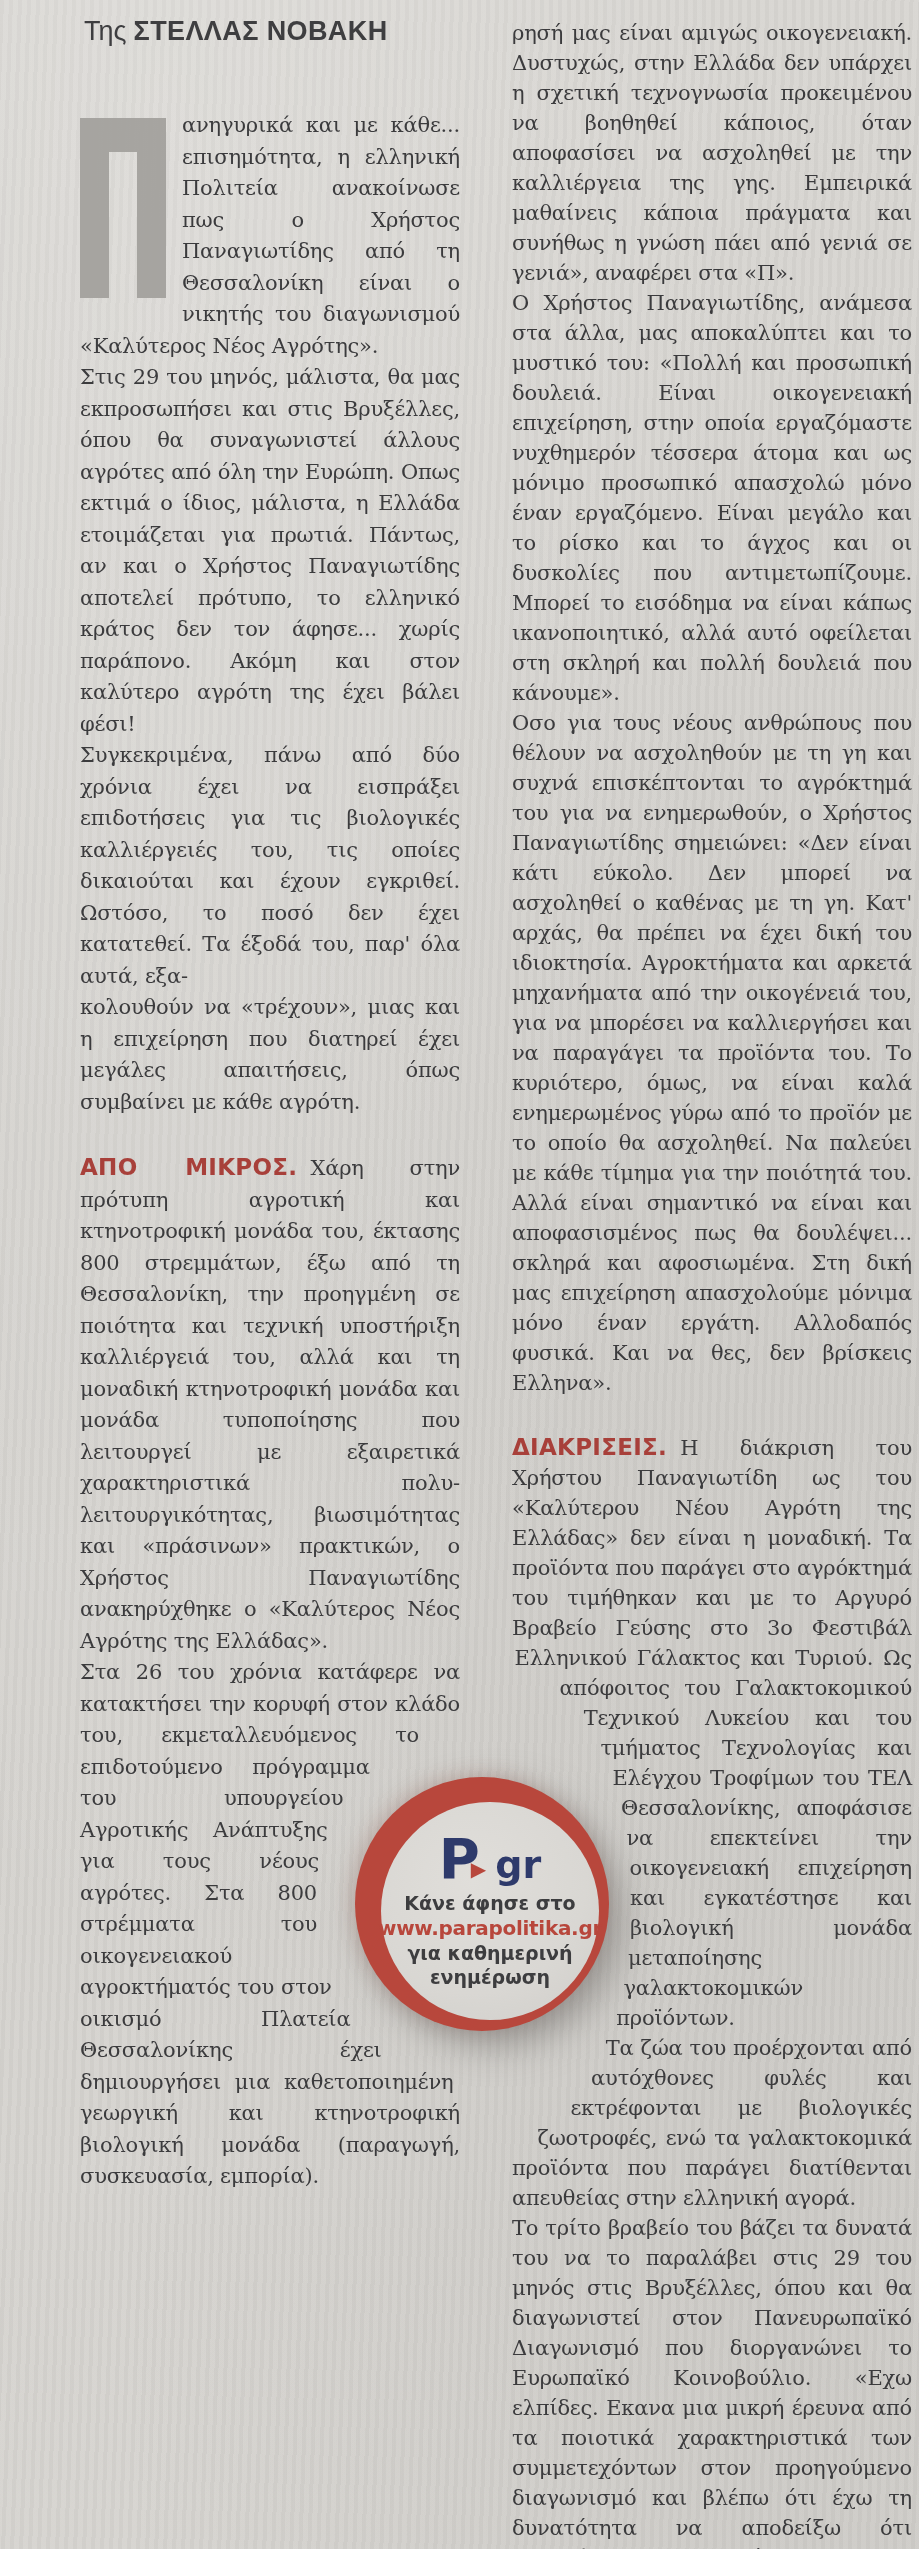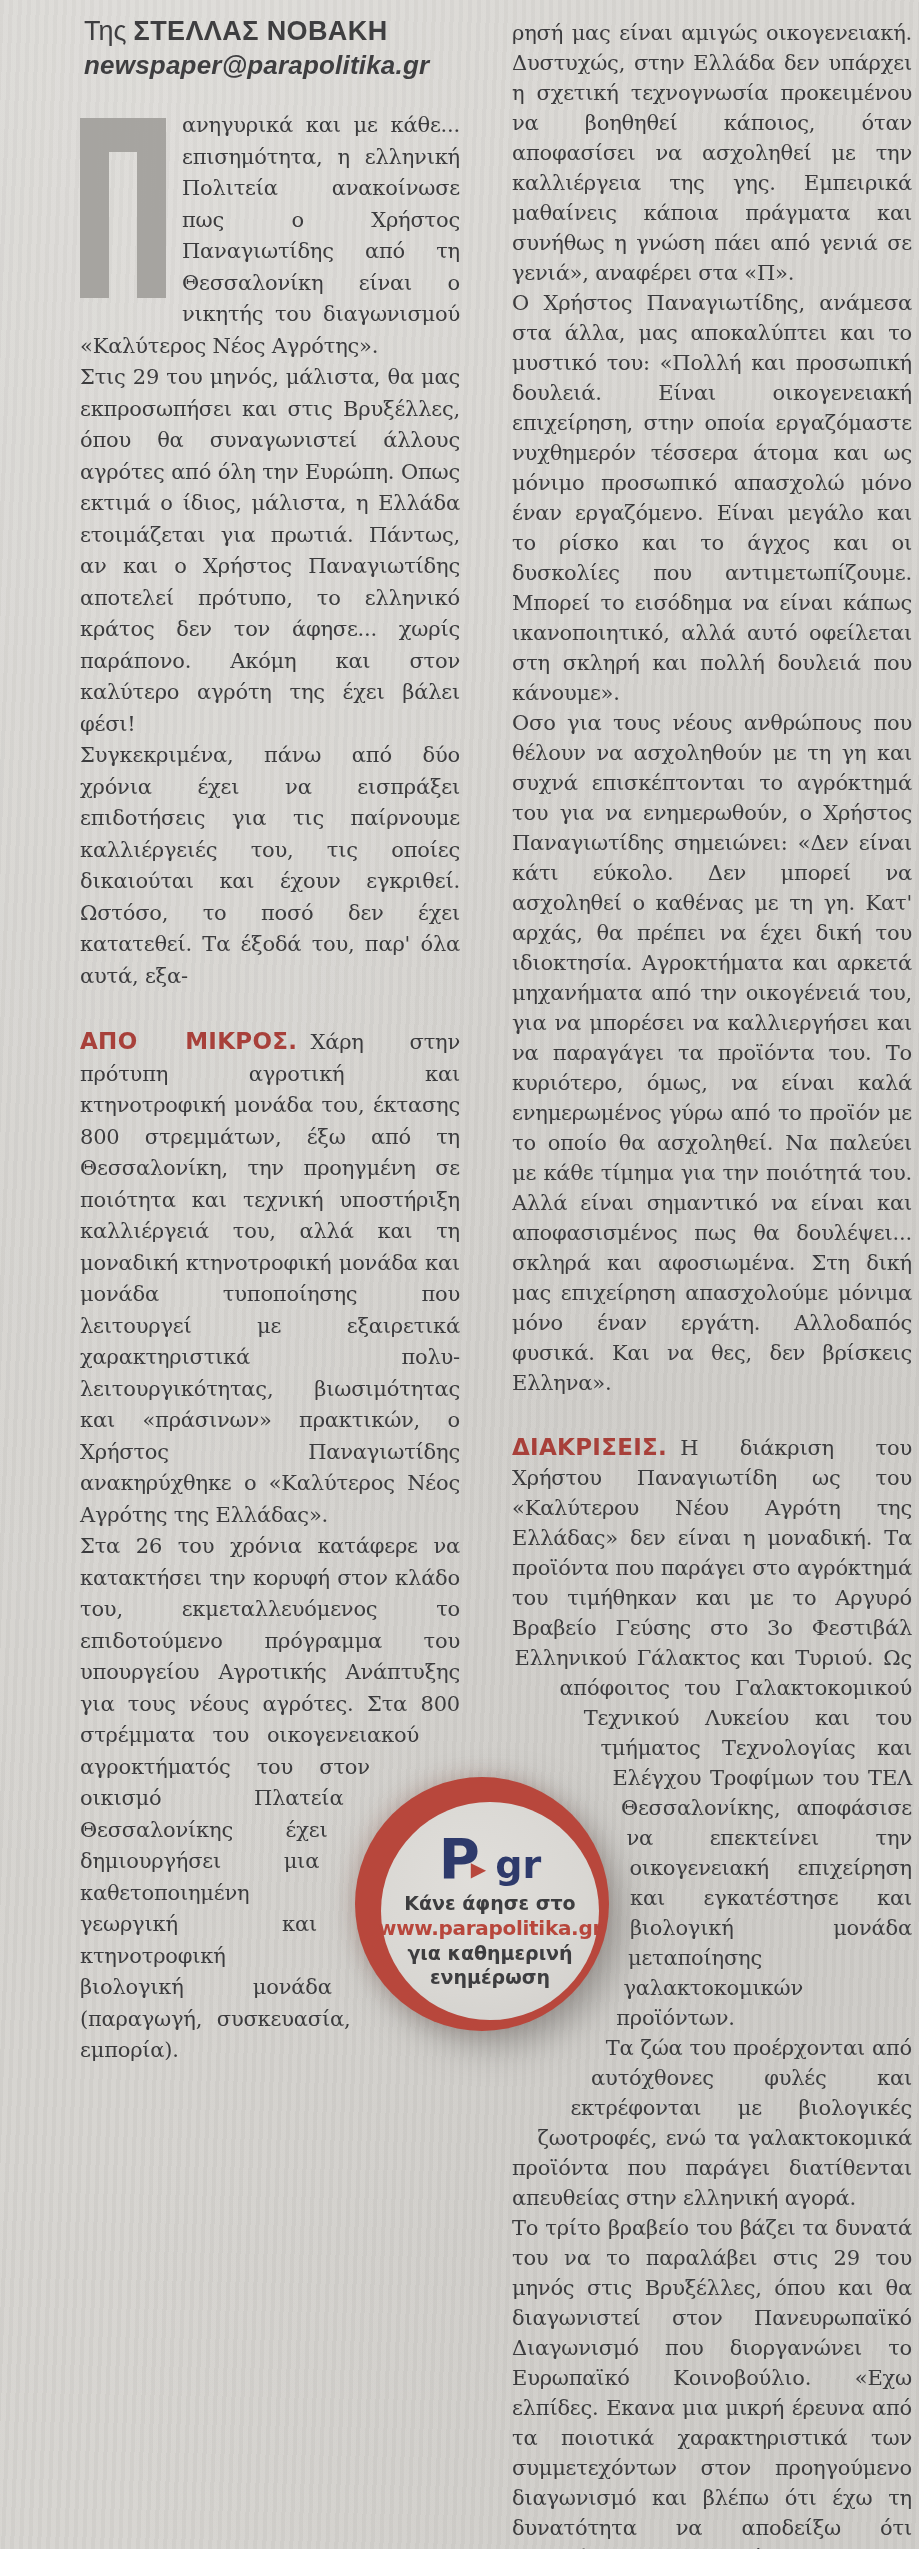--- a/index.html
+++ b/index.html
@@ -98,29 +98,29 @@
 </style>
 </head>
 <body>
 
 <div class="page">
 
   <header class="byline">
     <div class="byline-line1">
       <span class="byline-prefix">Της</span><span class="byline-author">ΣΤΕΛΛΑΣ ΝΟΒΑΚΗ</span>
     </div>
-    <div class="byline-email">newspaper@parapolitika.gr</div>
   </header>
 
   <section class="col col-left">
     <div class="wrap-spacer wrap-left"></div>
     <span class="dropcap" aria-label="Π"></span>
     <p>ανηγυρικά και με κάθε... επισημότητα, η ελληνική Πολιτεία ανακοίνωσε πως ο Χρήστος Παναγιωτίδης από τη Θεσσαλονίκη είναι ο νικητής του διαγωνισμού «Καλύτερος Νέος Αγρότης».</p>
     <p>Στις 29 του μηνός, μάλιστα, θα μας εκπροσωπήσει και στις Βρυξέλλες, όπου θα συναγωνιστεί άλλους αγρότες από όλη την Ευρώπη. Οπως εκτιμά ο ίδιος, μάλιστα, η Ελλάδα ετοιμάζεται για πρωτιά. Πάντως, αν και ο Χρήστος Παναγιωτίδης αποτελεί πρότυπο, το ελληνικό κράτος δεν τον άφησε... χωρίς παράπονο. Ακόμη και στον καλύτερο αγρότη της έχει βάλει φέσι!</p>
-    <p>Συγκεκριμένα, πάνω από δύο χρόνια έχει να εισπράξει επιδοτήσεις για τις παίρνουμε καλλιέργειές του, τις οποίες δικαιούται και έχουν εγκριθεί. Ωστόσο, το ποσό δεν έχει κατατεθεί. Τα έξοδά του, παρ' όλα αυτά, εξα-</p>
+    <p>Συγκεκριμένα, πάνω από δύο χρόνια έχει να εισπράξει επιδοτήσεις για τις βιολογικές καλλιέργειές του, τις οποίες δικαιούται και έχουν εγκριθεί. Ωστόσο, το ποσό δεν έχει κατατεθεί. Τα έξοδά του, παρ' όλα αυτά, εξα-</p>
+    <p>κολουθούν να «τρέχουν», μιας και η επιχείρηση που διατηρεί έχει μεγάλες απαιτήσεις, όπως συμβαίνει με κάθε αγρότη.</p>
     <p class="subhead-p">
       <strong class="subhead">ΑΠΟ ΜΙΚΡΟΣ.</strong><span>Χάρη στην πρότυπη αγροτική και κτηνοτροφική μονάδα του, έκτασης 800 στρεμμάτων, έξω από τη Θεσσαλονίκη, την προηγμένη σε ποιότητα και τεχνική υποστήριξη καλλιέργειά του, αλλά και τη μοναδική κτηνοτροφική μονάδα και μονάδα τυποποίησης που λειτουργεί με εξαιρετικά χαρακτηριστικά πολυ-λειτουργικότητας, βιωσιμότητας και «πράσινων» πρακτικών, ο Χρήστος Παναγιωτίδης ανακηρύχθηκε ο «Καλύτερος Νέος Αγρότης της Ελλάδας».</span>
     </p>
     <p>Στα 26 του χρόνια κατάφερε να κατακτήσει την κορυφή στον κλάδο του, εκμεταλλευόμενος το επιδοτούμενο πρόγραμμα του υπουργείου Αγροτικής Ανάπτυξης για τους νέους αγρότες. Στα 800 στρέμματα του οικογενειακού αγροκτήματός του στον οικισμό Πλατεία Θεσσαλονίκης έχει δημιουργήσει μια καθετοποιημένη γεωργική και κτηνοτροφική βιολογική μονάδα (παραγωγή, συσκευασία, εμπορία).</p>
 
   </section>
 
   <section class="col col-right">
     <div class="wrap-spacer wrap-right"></div>
     <p>ρησή μας είναι αμιγώς οικογενειακή. Δυστυχώς, στην Ελλάδα δεν υπάρχει η σχετική τεχνογνωσία προκειμένου να βοηθηθεί κάποιος, όταν αποφασίσει να ασχοληθεί με την καλλιέργεια της γης. Εμπειρικά μαθαίνεις κάποια πράγματα και συνήθως η γνώση πάει από γενιά σε γενιά», αναφέρει στα «Π».</p>

